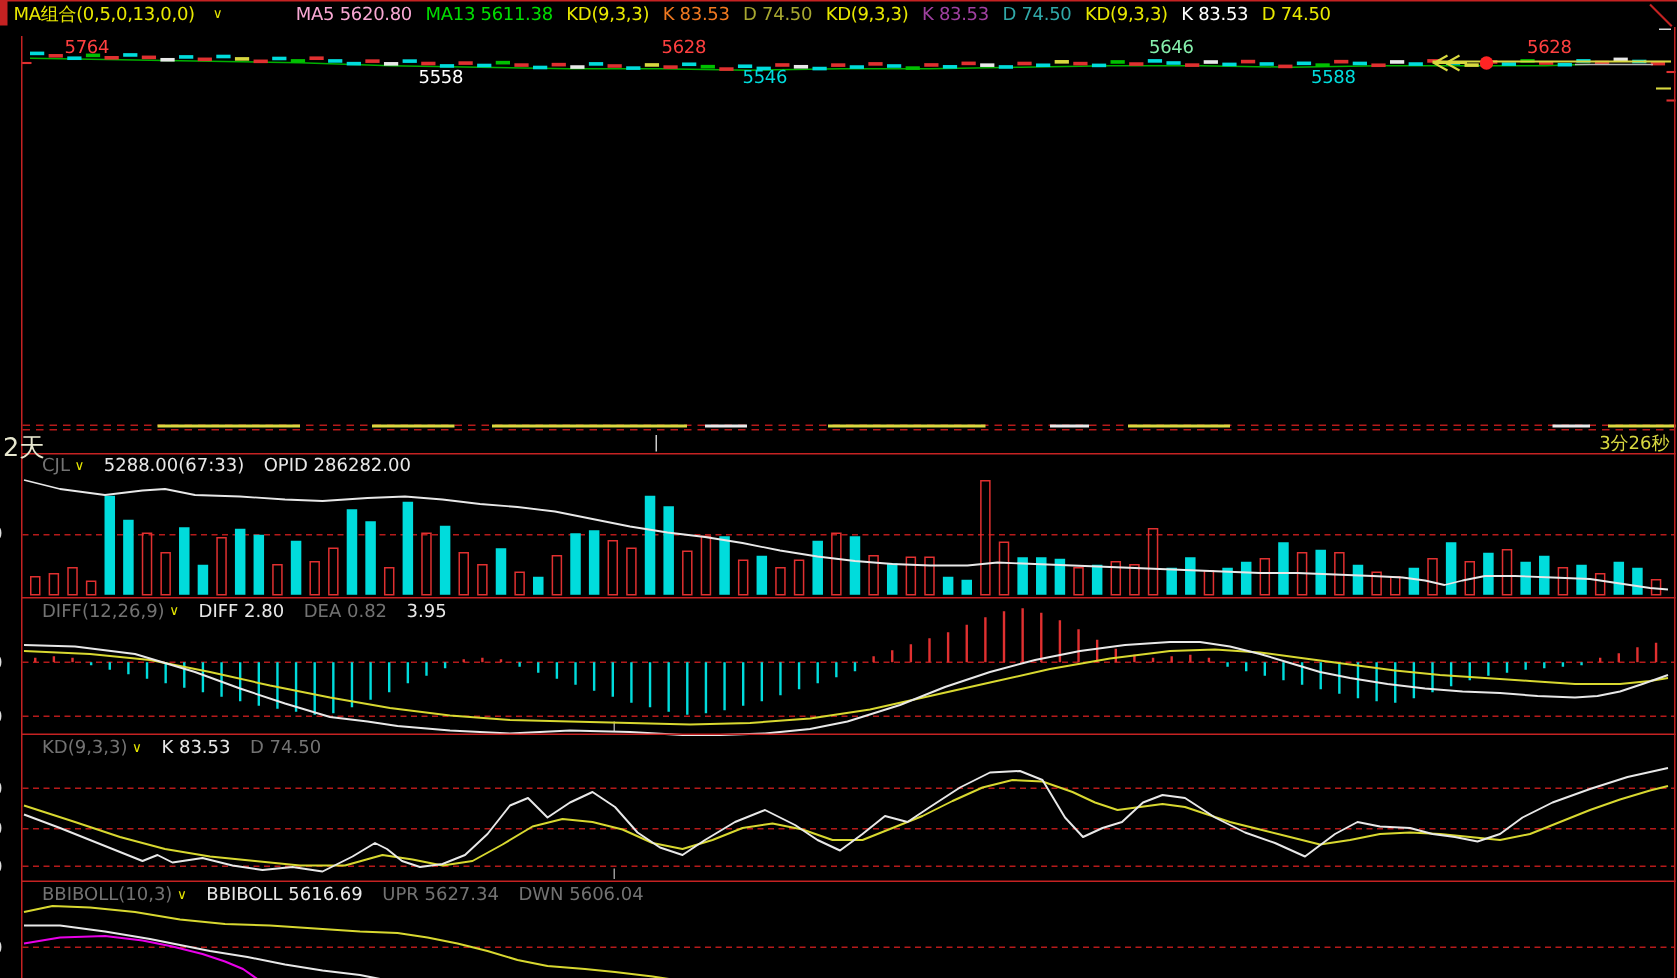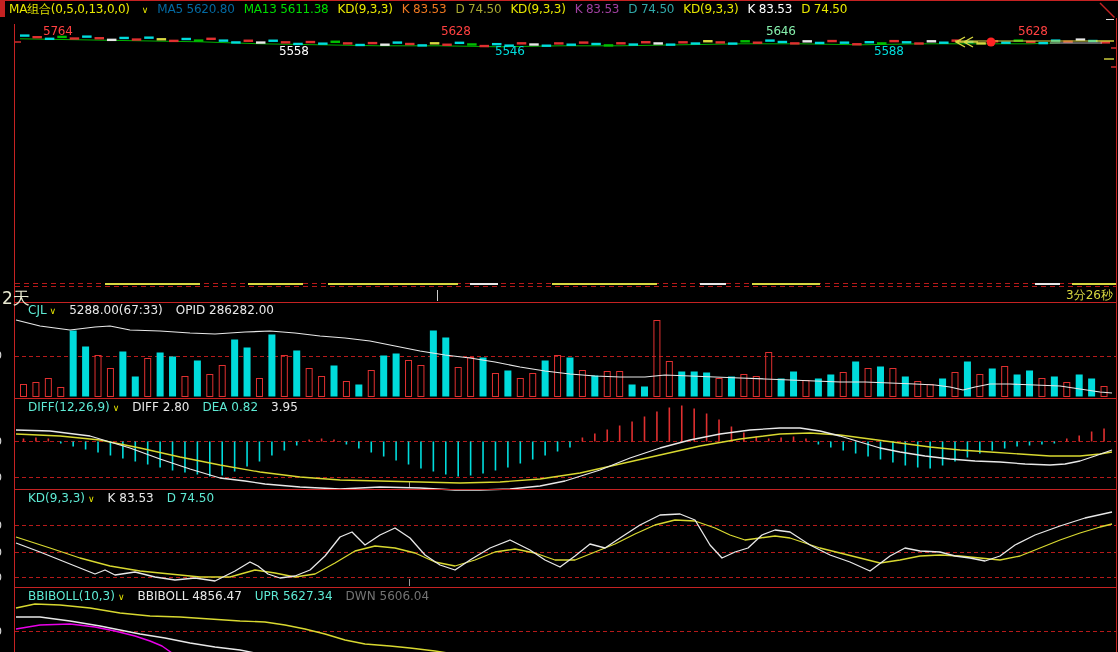--- a/index.html
+++ b/index.html
@@ -4,21 +4,21 @@
 <style>
   html,body{margin:0;padding:0;background:#000;}
   #app{position:relative;width:1118px;height:652px;background:#000;overflow:hidden;
        font-family:"DejaVu Sans",sans-serif;-webkit-font-smoothing:none;}
   #chart-svg{position:absolute;left:0;top:0;}
   .topbar{position:absolute;left:9px;top:1px;height:16px;display:flex;align-items:center;
           gap:9px;white-space:nowrap;font-size:12px;z-index:5;}
   .topbar span{letter-spacing:-0.2px;}
   .redstrip{position:absolute;left:0;top:0;width:5px;height:17px;background:#c52222;z-index:6;}
   .hdr{position:absolute;left:28px;font-size:12px;display:flex;gap:13px;white-space:nowrap;z-index:5;}
-  .yel{color:#5eead4}.wht{color:#e8e8e8}.mag{color:#737373}
+  .yel{color:#737373}.wht{color:#e8e8e8}.mag{color:#737373}
   .chev{color:#e8e800;font-size:9px;margin-left:3px;position:relative;top:1px;}
   .namewrap{display:flex;align-items:center;}
   .plabel{position:absolute;font-size:12px;z-index:4;letter-spacing:-0.2px;}
   #period-label{position:absolute;left:2px;top:287px;font-size:17px;color:#e8e8d0;z-index:5;}
   #countdown{position:absolute;right:5px;top:287px;font-size:12px;color:#d8d840;z-index:5;}
   .frag{position:absolute;left:0;width:4px;height:13px;overflow:hidden;color:#dddddd;
         font-size:11px;text-indent:-5px;z-index:4;}
   #hdr-cjl{top:303px}#hdr-macd{top:400px}#hdr-kd{top:491px}#hdr-bbi{top:589px}
 </style>
 </head>
@@ -367,21 +367,21 @@
         <line x1="14" y1="587.5" x2="1117" y2="587.5" stroke="#c52222" stroke-width="1"></line>
         <line x1="1100" y1="3" x2="1114.5" y2="17.5" stroke="#c52222" stroke-width="1.4"></line>
         <line x1="1106" y1="19.5" x2="1114" y2="19.5" stroke="#dddddd" stroke-width="1"></line>
       </g>
     </svg>
 
   <div class="redstrip"></div>
   <div class="topbar" id="topbar-items">
       <span style="color: rgb(232, 232, 0);">MA组合(0,5,0,13,0,0)</span>
       <span class="chev">∨</span>
-      <span style="color: #0369a1;">MA5 5620.80</span>
+      <span style="color: #f9a8d4; margin-left: 40px;">MA5 5620.80</span>
       <span style="color: rgb(0, 220, 0);">MA13 5611.38</span>
       <span style="color: rgb(232, 232, 0);">KD(9,3,3)</span>
       <span style="color: rgb(240, 120, 32);">K 83.53</span>
       <span style="color: rgb(168, 168, 48);">D 74.50</span>
       <span style="color: rgb(232, 232, 0);">KD(9,3,3)</span>
       <span style="color: rgb(160, 64, 160);">K 83.53</span>
       <span style="color: rgb(48, 168, 168);">D 74.50</span>
       <span style="color: rgb(232, 232, 0);">KD(9,3,3)</span>
       <span style="color: rgb(255, 255, 255);">K 83.53</span>
       <span style="color: rgb(232, 232, 0);">D 74.50</span>
@@ -416,21 +416,21 @@
       </span>
     <span class="wht">K 83.53</span>
     <span class="yel">D 74.50</span>
   </div>
 
   <div class="hdr" id="hdr-bbi">
     <span class="namewrap">
         <span class="yel">BBIBOLL(10,3)</span>
         <span class="chev">∨</span>
       </span>
-    <span class="wht">BBIBOLL 4856.47</span>
+    <span class="wht">BBIBOLL 5616.69</span>
     <span class="yel">UPR 5627.34</span>
     <span class="mag">DWN 5606.04</span>
   </div>
 
   <div id="price-labels">
       <span class="plabel" style="left: 16px; top: 24px; color: rgb(255, 64, 64); margin-left: 27px;">5764</span>
       <span class="plabel" style="left: 441px; top: 24px; color: rgb(255, 64, 64);">5628</span>
       <span class="plabel" style="left: 279px; top: 44px; color: #ffffff;">5558</span>
       <span class="plabel" style="left: 495px; top: 44px; color: rgb(0, 220, 220);">5546</span>
       <span class="plabel" style="left: 766px; top: 24px; color: #86efac;">5646</span>

